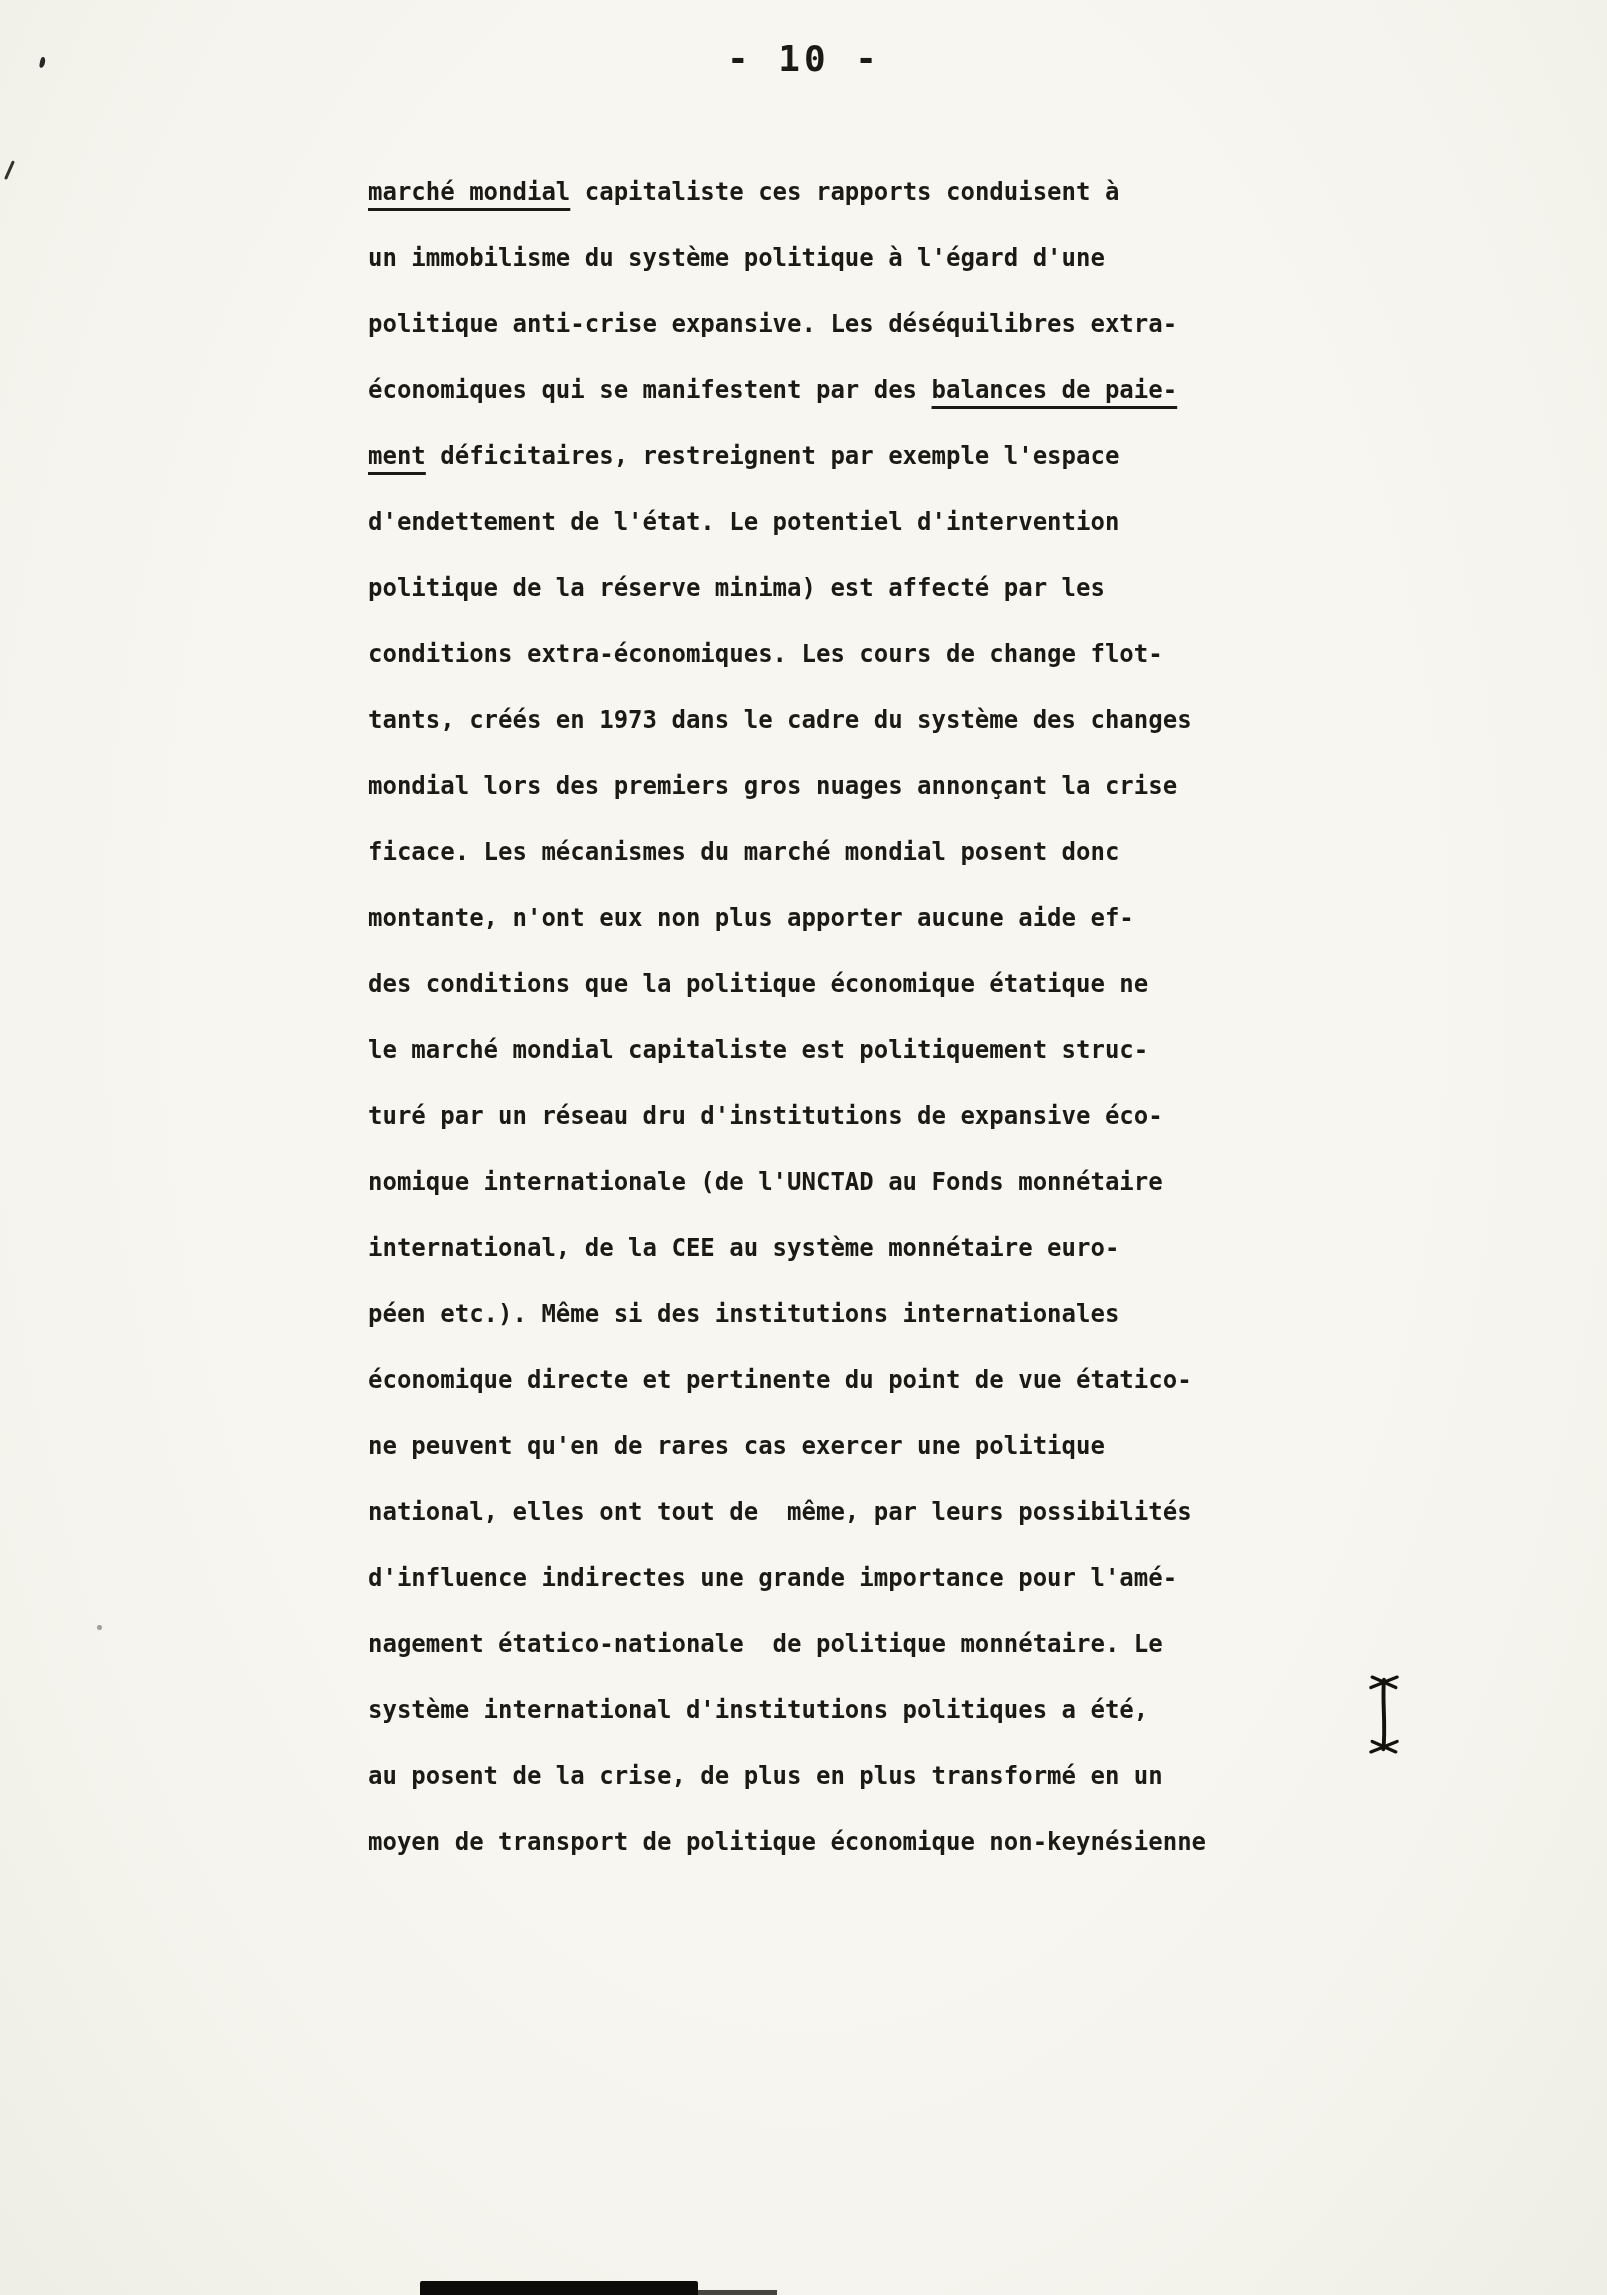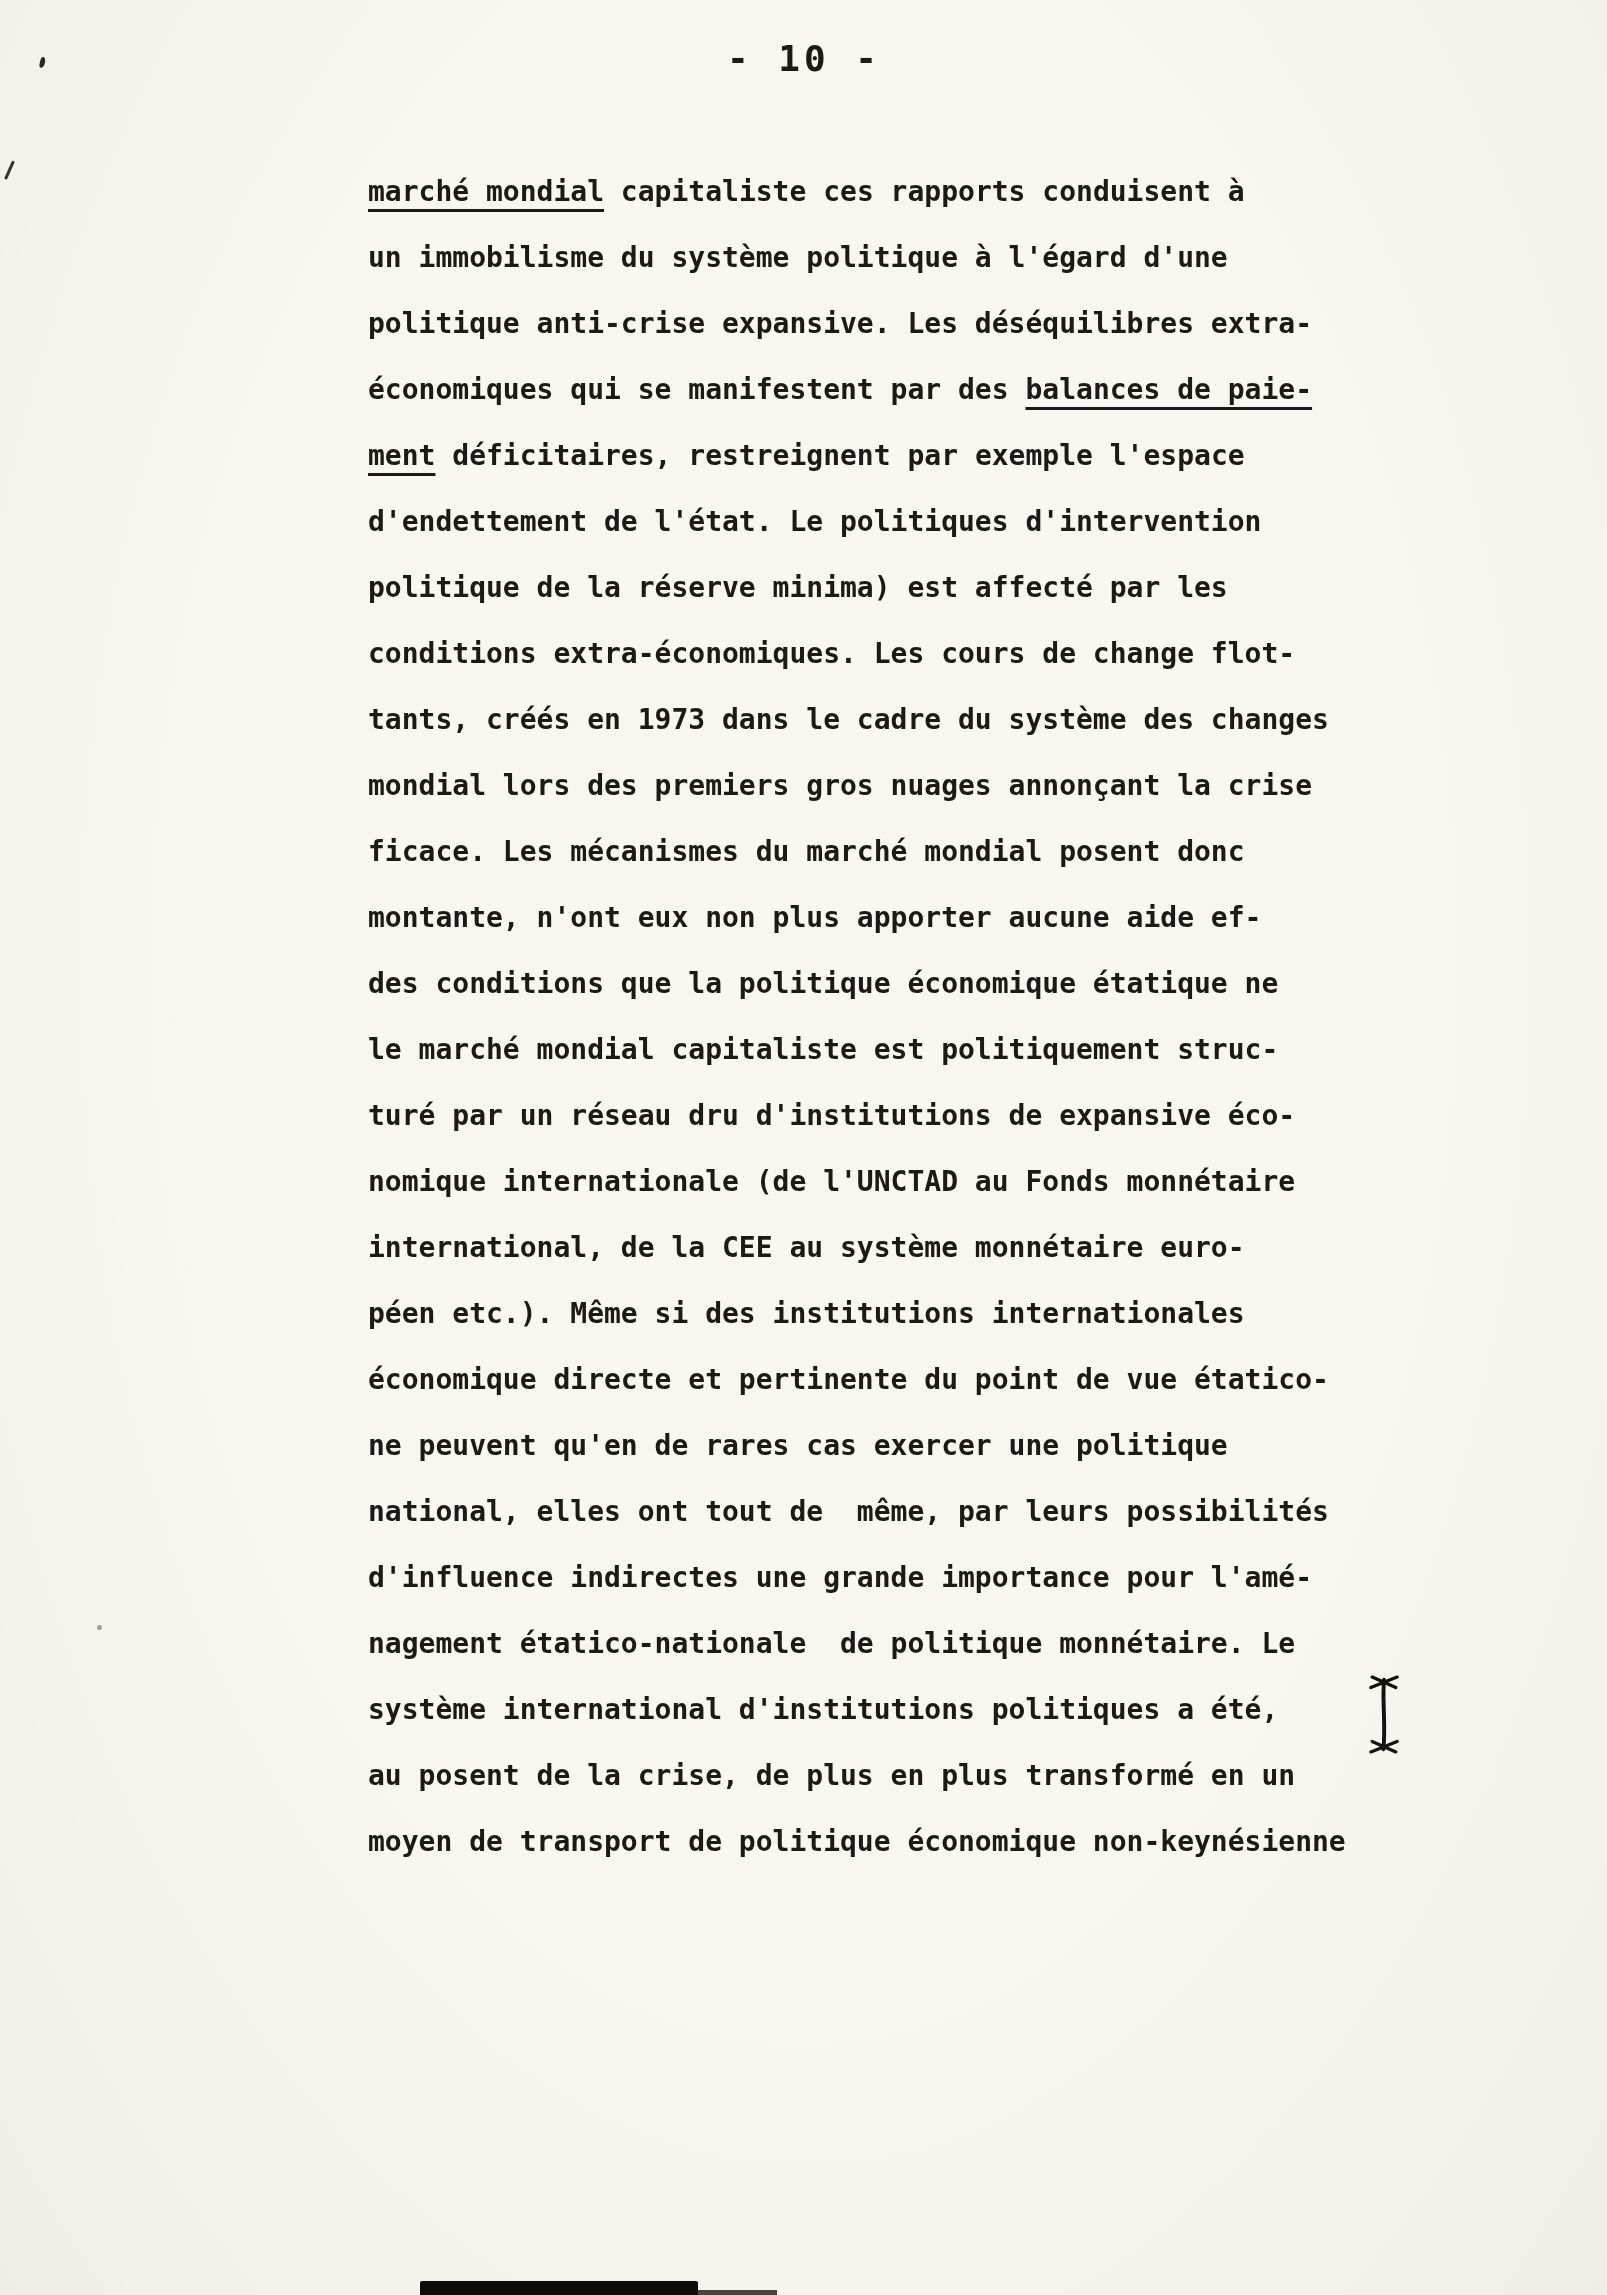--- a/index.html
+++ b/index.html
@@ -30,21 +30,21 @@
   }
   .text-block {
     position: absolute;
     top: 159px;
     left: 368px;
     width: 1203px;
   }
   .line {
     height: 66px;
     line-height: 66px;
-    font-size: 28px;
+    font-size: 24px;
     font-weight: bold;
     white-space: pre;
     letter-spacing: 0;
   }
   .underlined {
     text-decoration: underline;
     text-decoration-thickness: 2.6px;
     text-underline-offset: 8px;
   }
   
@@ -112,21 +112,21 @@
 <div class="page">
 
   <div class="page-number">- 10 -</div>
 
   <div class="text-block">
       <div class="line"><span class="underlined">marché mondial</span><span> capitaliste ces rapports conduisent à</span></div>
       <div class="line"><span>un immobilisme du système politique à l'égard d'une</span></div>
       <div class="line"><span>politique anti-crise expansive. Les déséquilibres extra-</span></div>
       <div class="line"><span>économiques qui se manifestent par des </span><span class="underlined">balances de paie-</span></div>
       <div class="line"><span class="underlined">ment</span><span> déficitaires, restreignent par exemple l'espace</span></div>
-      <div class="line"><span>d'endettement de l'état. Le politiques d'intervention</span></div>
+      <div class="line"><span>d'endettement de l'état. Le potentiel d'intervention</span></div>
       <div class="line"><span>politique de la réserve minima) est affecté par les</span></div>
       <div class="line"><span>conditions extra-économiques. Les cours de change flot-</span></div>
       <div class="line"><span>tants, créés en 1973 dans le cadre du système des changes</span></div>
       <div class="line"><span>mondial lors des premiers gros nuages annonçant la crise</span></div>
       <div class="line"><span>ficace. Les mécanismes du marché mondial posent donc</span></div>
       <div class="line"><span>montante, n'ont eux non plus apporter aucune aide ef-</span></div>
       <div class="line"><span>des conditions que la politique économique étatique ne</span></div>
       <div class="line"><span>le marché mondial capitaliste est politiquement struc-</span></div>
       <div class="line"><span>turé par un réseau dru d'institutions de expansive éco-</span></div>
       <div class="line"><span>nomique internationale (de l'UNCTAD au Fonds monnétaire</span></div>

